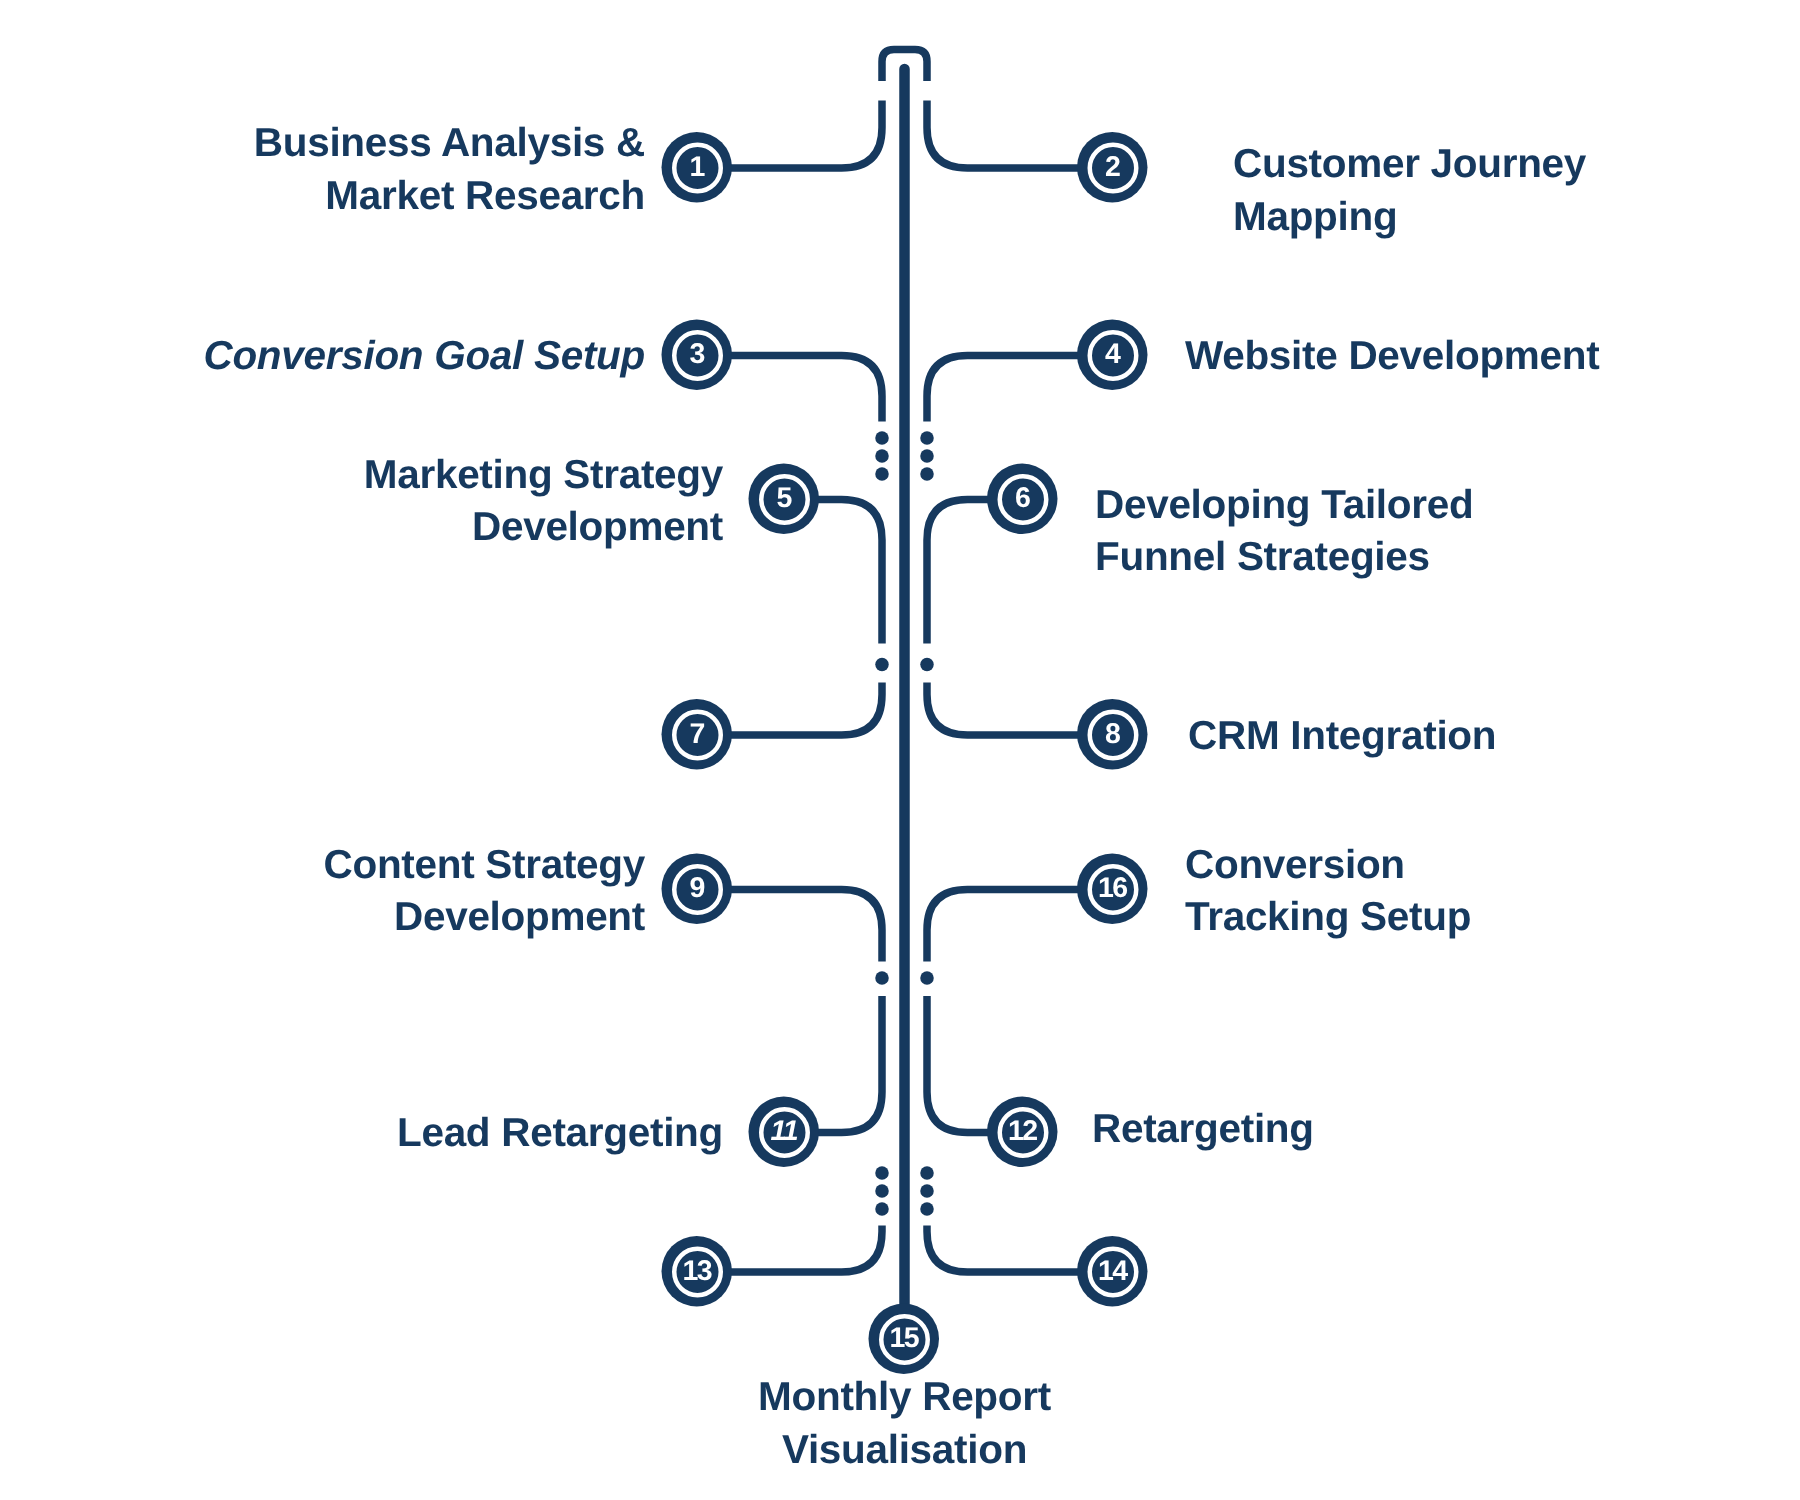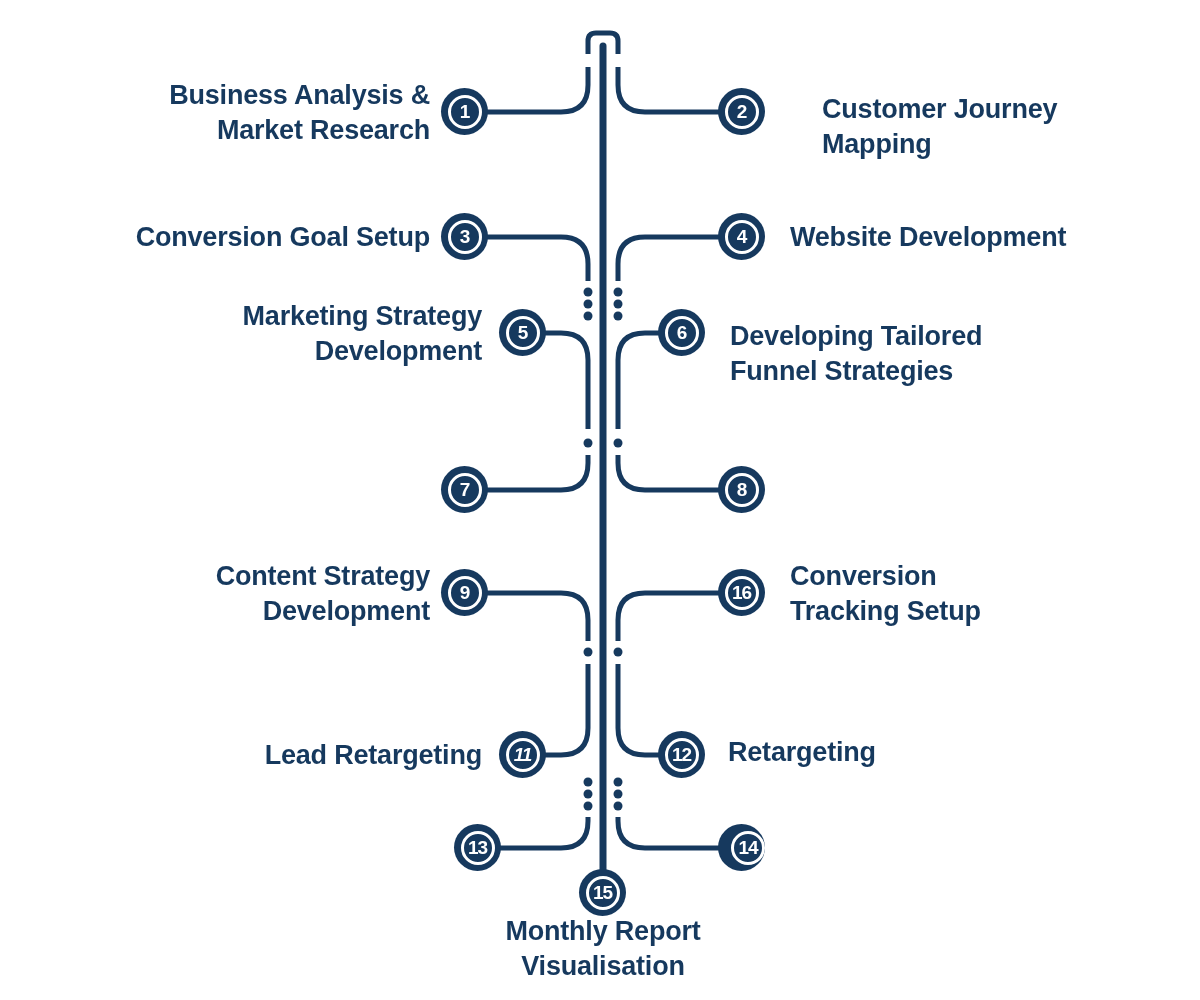--- a/index.html
+++ b/index.html
@@ -147,46 +147,47 @@
   <div class="marker" style="left:499px; top:731px;font-style:italic;">
       <div class="marker-inner">
         <span class="marker-num">11</span>
       </div>
     </div>
   <div class="marker" style="left:658px; top:731px;">
       <div class="marker-inner">
         <span class="marker-num">12</span>
       </div>
     </div>
-  <div class="marker" style="left:454px; top:824px;">
+  <div class="marker" style="left:441px; top:824px;">
       <div class="marker-inner">
         <span class="marker-num">13</span>
       </div>
     </div>
-  <div class="marker" style="left:718px; top:824px;justify-content:flex-end;">
+  <div class="marker" style="left:718px; top:824px;">
       <div class="marker-inner">
         <span class="marker-num">14</span>
       </div>
     </div>
   <div class="marker" style="left:579px; top:869px;">
       <div class="marker-inner">
         <span class="marker-num">15</span>
       </div>
     </div>
 
   <div class="step-label align-right" style="right:770px; top:78px;">Business Analysis &amp;
 Market Research</div>
   <div class="step-label align-left" style="left:788px;  top:92px;margin-left:34px;">Customer Journey
 Mapping</div>
-  <div class="step-label align-right" style="right:770px; top:220px;">Conversion Goal Setup</div>
+  <div class="step-label align-right" style="right:770px; top:220px;font-style:italic;">Conversion Goal Setup</div>
   <div class="step-label align-left" style="left:790px;  top:220px;">Website Development</div>
   <div class="step-label align-right" style="right:718px; top:299px;">Marketing Strategy
 Development</div>
   <div class="step-label align-left" style="left:730px;  top:299px;margin-top:20px;">Developing Tailored
 Funnel Strategies</div>
+  <div class="step-label align-left" style="left:792px;  top:473px;">CRM Integration</div>
   <div class="step-label align-right" style="right:770px; top:559px;">Content Strategy
 Development</div>
   <div class="step-label align-left" style="left:790px;  top:559px;">Conversion
 Tracking Setup</div>
   <div class="step-label align-right" style="right:718px; top:738px;">Lead Retargeting</div>
   <div class="step-label align-left" style="left:728px;  top:735px;">Retargeting</div>
   <div class="step-label align-center" style="left:403px;  top:914px; width:400px;">Monthly Report
 Visualisation</div>
 
 </div>

